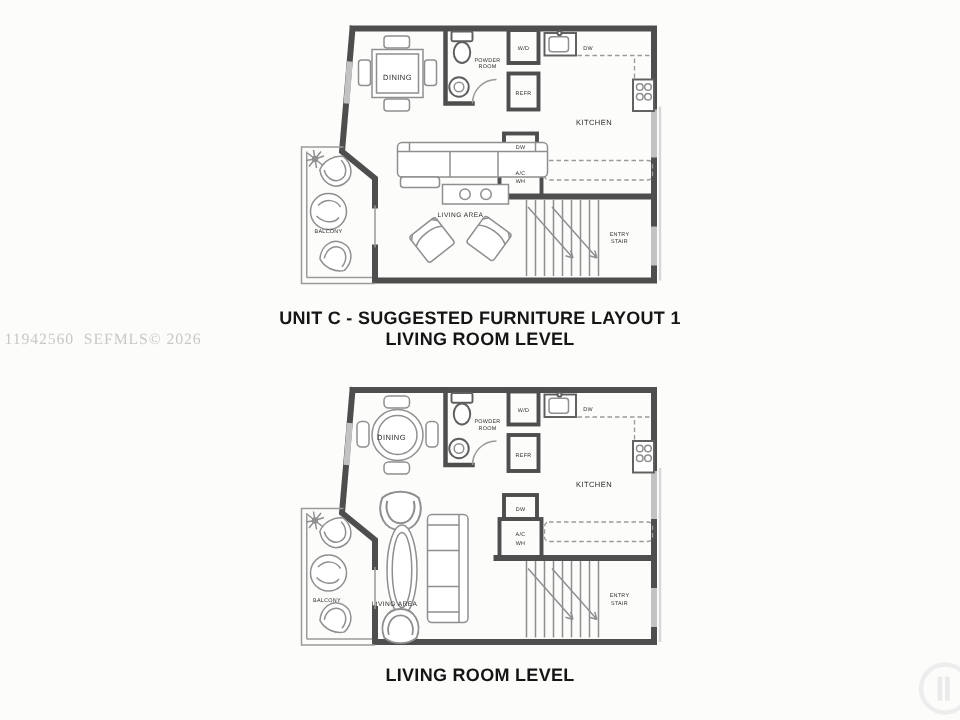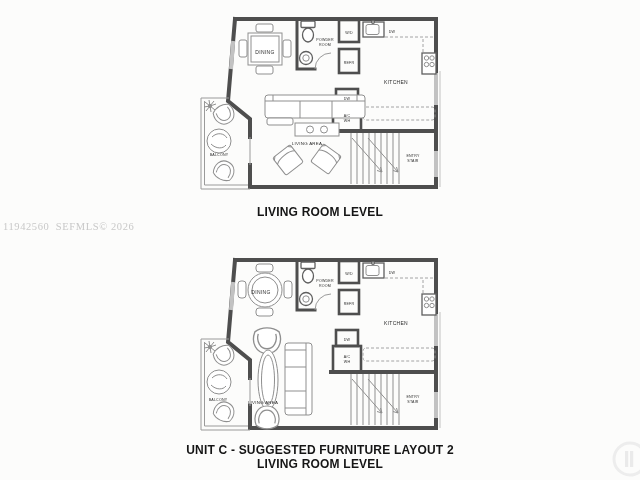--- a/index.html
+++ b/index.html
@@ -140,20 +140,21 @@
     <text class="t3" x="154" y="105.5">A/C</text>
     <text class="t3" x="154" y="111">WH</text>
     <text class="t4" x="114" y="133.5">LIVING AREA</text>
     <text class="t3" x="26" y="144.5">BALCONY</text>
     <text class="t3" x="220" y="146">ENTRY</text>
     <text class="t3" x="220" y="151">STAIR</text>
   </svg>
 </figure>
 
 <div class="caption caption1">
+  <div>UNIT C - SUGGESTED FURNITURE LAYOUT 1</div>
   <div>LIVING ROOM LEVEL</div>
 </div>
 
 <figure class="plan plan2">
   <svg viewBox="0 0 250 188" width="250" height="188">
     <g>
       <path class="wall" d="M42,8 H243 V176 H57 M42,8 L35,90 L57,108 V126 M57,154 V176"></path>
       <path class="win" d="M40.2,30 L38,58 M243,62 V94 M243,140 V166"></path>
       <path class="thin" d="M57,126 V154"></path>
       <path class="ghost" d="M247,60 V176"></path>
@@ -225,21 +226,20 @@
     <text class="t3" x="154" y="105.5">A/C</text>
     <text class="t3" x="154" y="111">WH</text>
     <text class="t4" x="70" y="152">LIVING AREA</text>
     <text class="t3" x="25" y="149">BALCONY</text>
     <text class="t3" x="220" y="146">ENTRY</text>
     <text class="t3" x="220" y="151">STAIR</text>
   </svg>
 </figure>
 
 <div class="caption caption2">
-  <div>UNIT C - SUGGESTED FURNITURE LAYOUT 2</div>
   <div>LIVING ROOM LEVEL</div>
 </div>
 
 <div class="logo">
   <svg width="46" height="44" viewBox="0 0 46 44">
     <circle cx="26" cy="21" r="16" fill="none" stroke="#ededed" stroke-width="3"></circle>
     <rect x="21" y="13" width="3.2" height="16" fill="#eaeaea"></rect>
     <rect x="26" y="13" width="3.2" height="16" fill="#eaeaea"></rect>
   </svg>
 </div>

